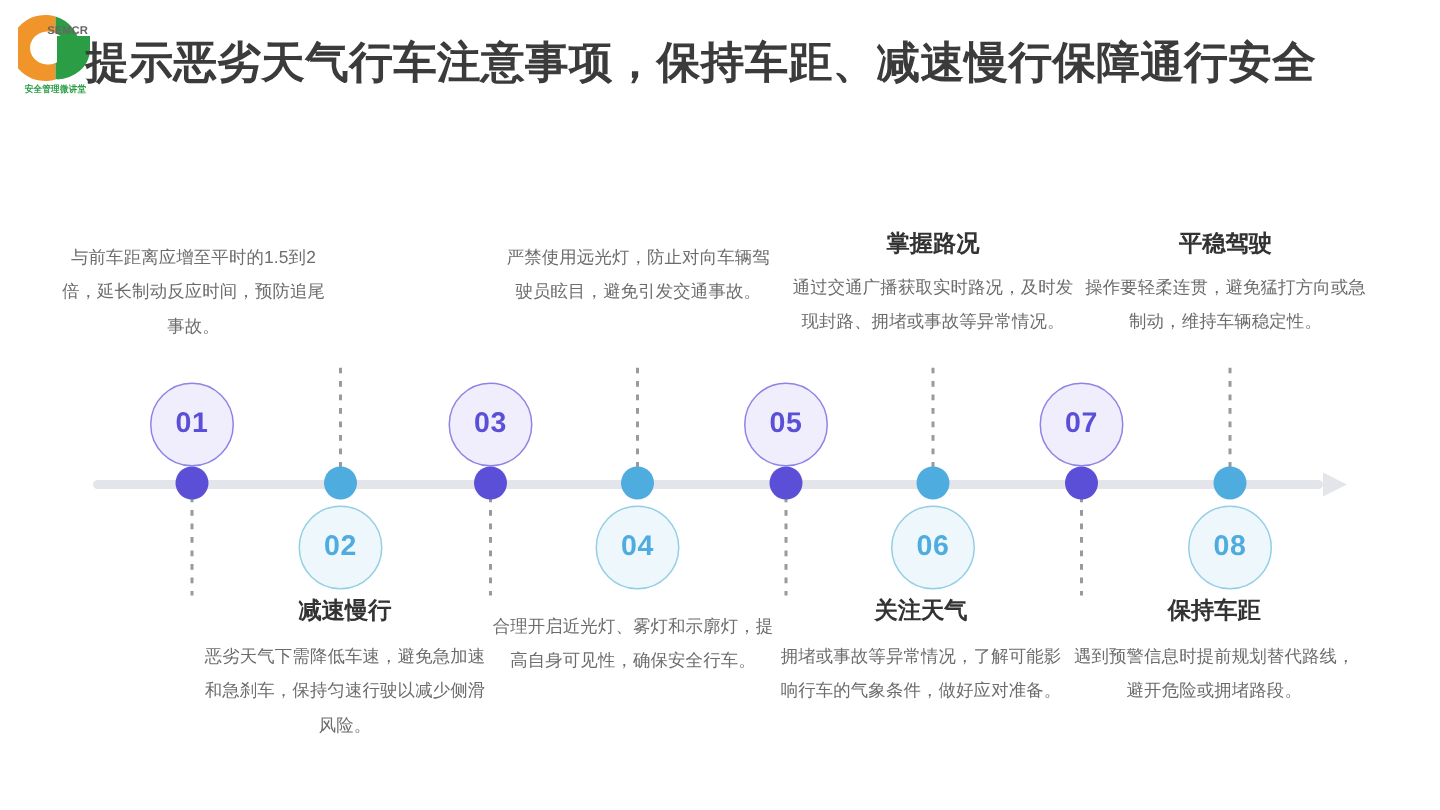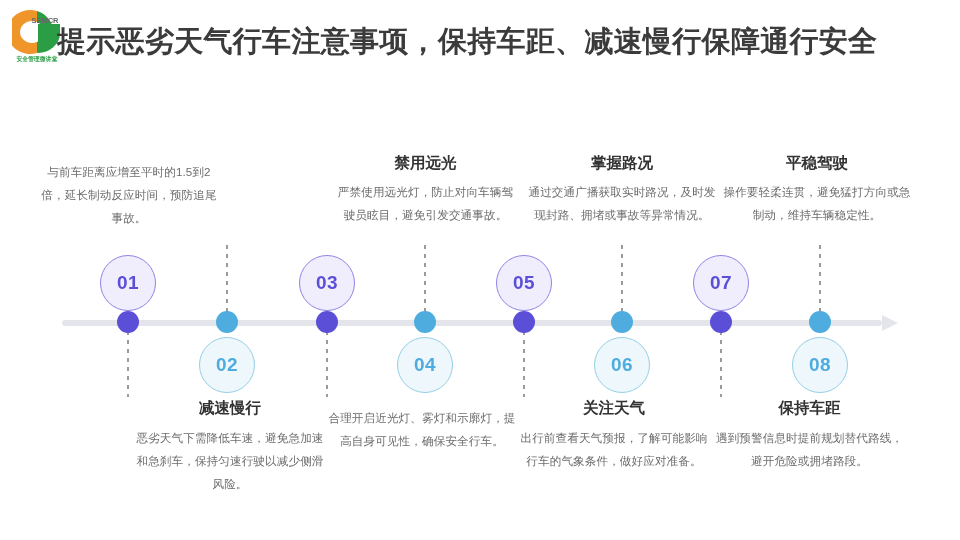--- a/index.html
+++ b/index.html
@@ -244,33 +244,32 @@
 
 <div id="blocks-layer">
     <div class="block top" style="left: 38px; width: 182px;">
       <div class="body">与前车距离应增至平时的1.5到2倍，延长制动反应时间，预防追尾事故。</div>
     </div>
     <div class="block bottom" style="left: 135px; width: 190px;">
       <div class="heading">减速慢行</div>
       <div class="body">恶劣天气下需降低车速，避免急加速和急刹车，保持匀速行驶以减少侧滑风险。</div>
     </div>
     <div class="block top" style="left: 332px; width: 187px;">
-      <div class="heading">禁用远光</div>
       <div class="body">严禁使用远光灯，防止对向车辆驾驶员眩目，避免引发交通事故。</div>
     </div>
     <div class="block bottom" style="left: 327px; width: 190px;">
       <div class="body">合理开启近光灯、雾灯和示廓灯，提高自身可见性，确保安全行车。</div>
     </div>
     <div class="block top" style="left: 527px; width: 190px;">
       <div class="heading">掌握路况</div>
       <div class="body">通过交通广播获取实时路况，及时发现封路、拥堵或事故等异常情况。</div>
     </div>
     <div class="block bottom" style="left: 519px; width: 190px;">
       <div class="heading">关注天气</div>
-      <div class="body">出行前查看天气预报，了解可能影响行车的气象条件，做好应对准备。</div>
+      <div class="body">拥堵或事故等异常情况，了解可能影响行车的气象条件，做好应对准备。</div>
     </div>
     <div class="block top" style="left: 722px; width: 190px;">
       <div class="heading">平稳驾驶</div>
       <div class="body">操作要轻柔连贯，避免猛打方向或急制动，维持车辆稳定性。</div>
     </div>
     <div class="block bottom" style="left: 712px; width: 195px;">
       <div class="heading">保持车距</div>
       <div class="body">遇到预警信息时提前规划替代路线，避开危险或拥堵路段。</div>
     </div>
   </div>

